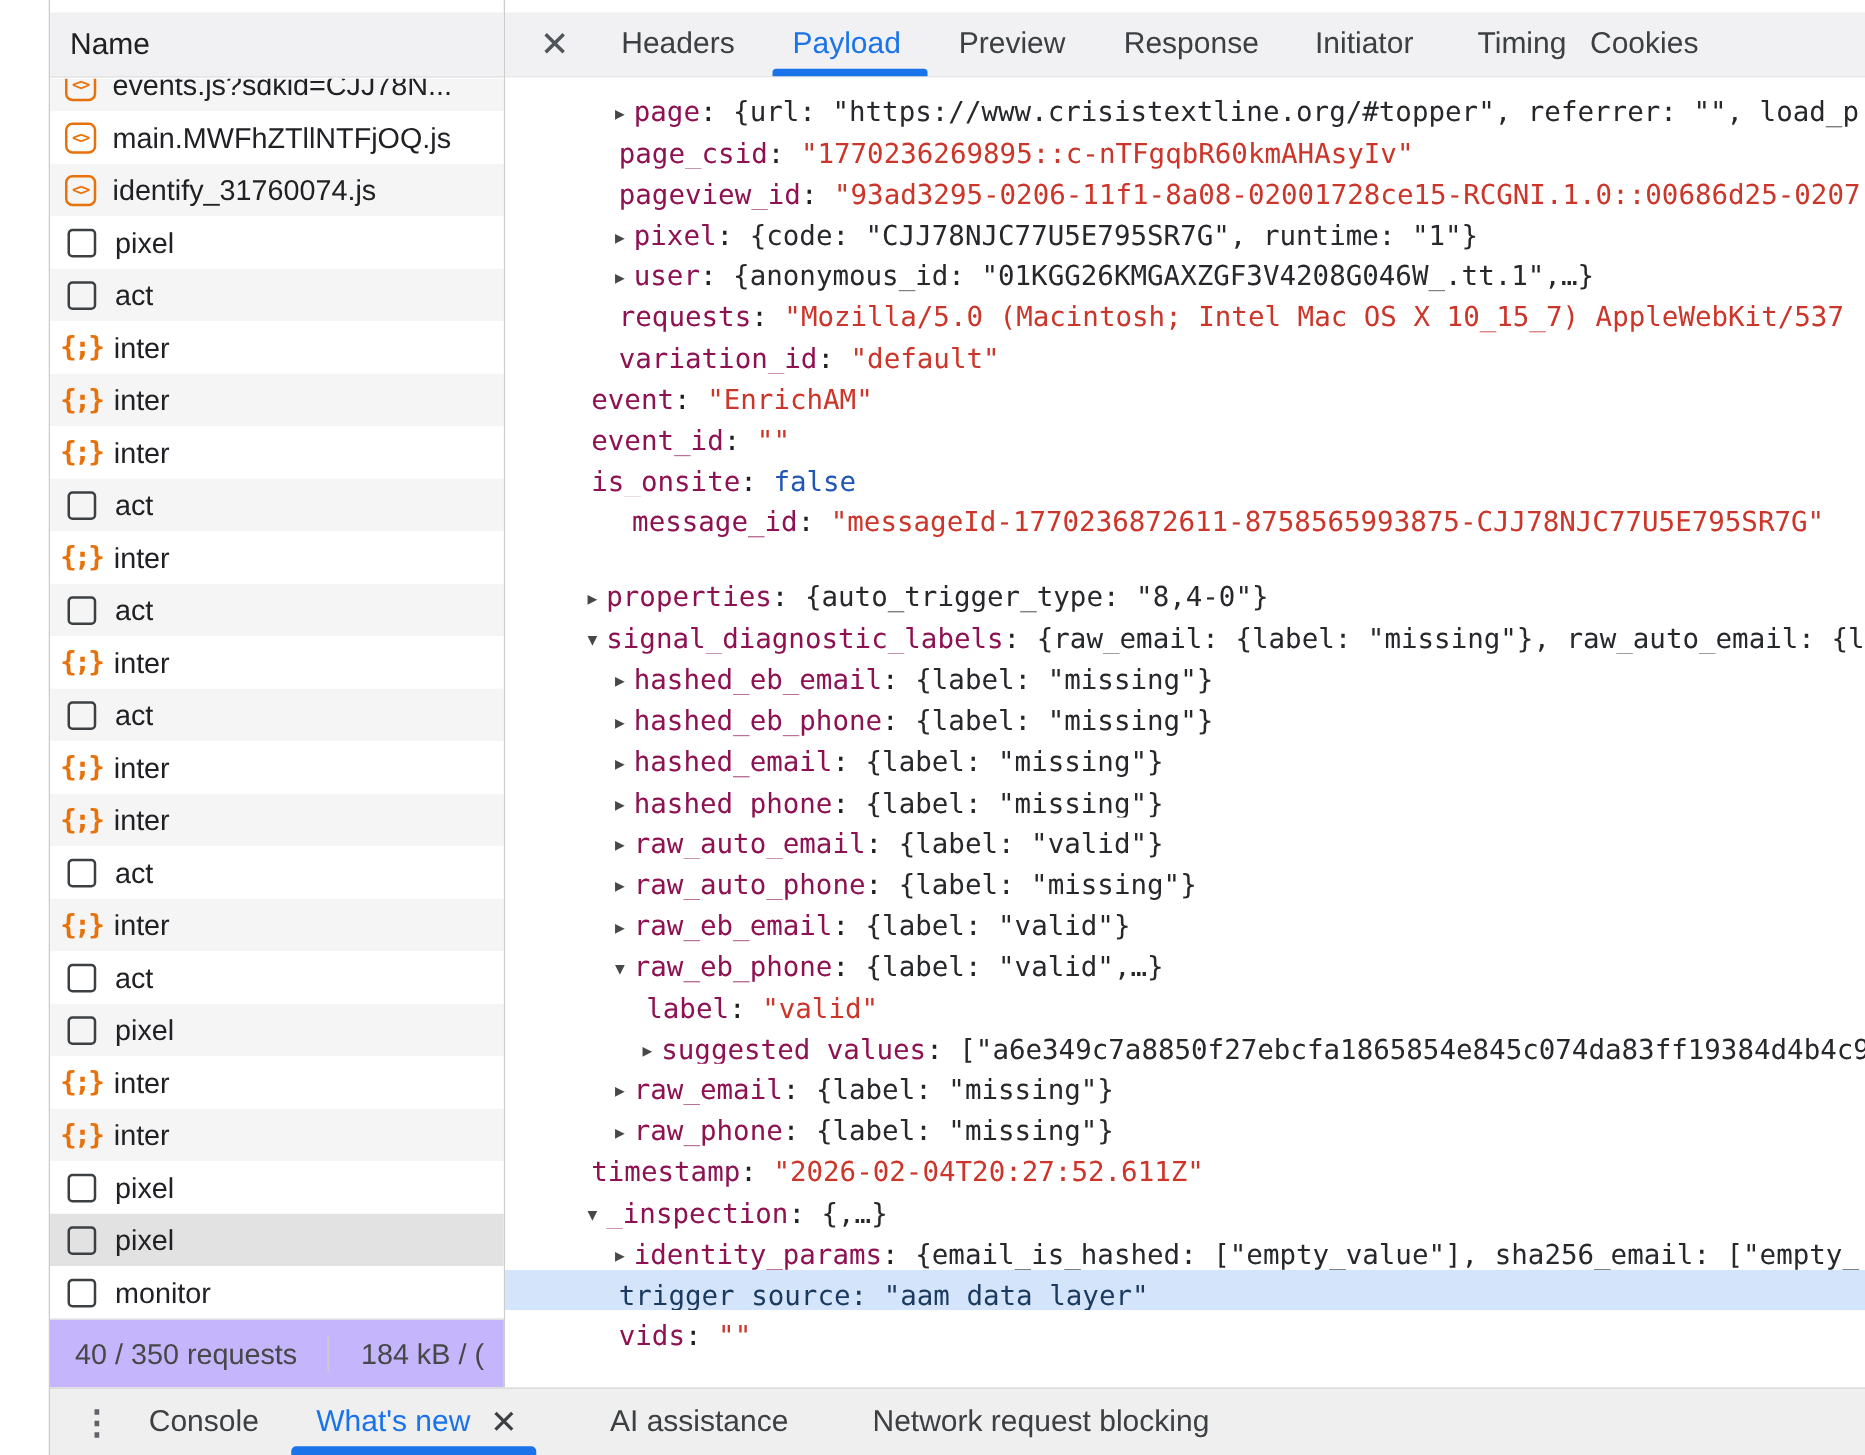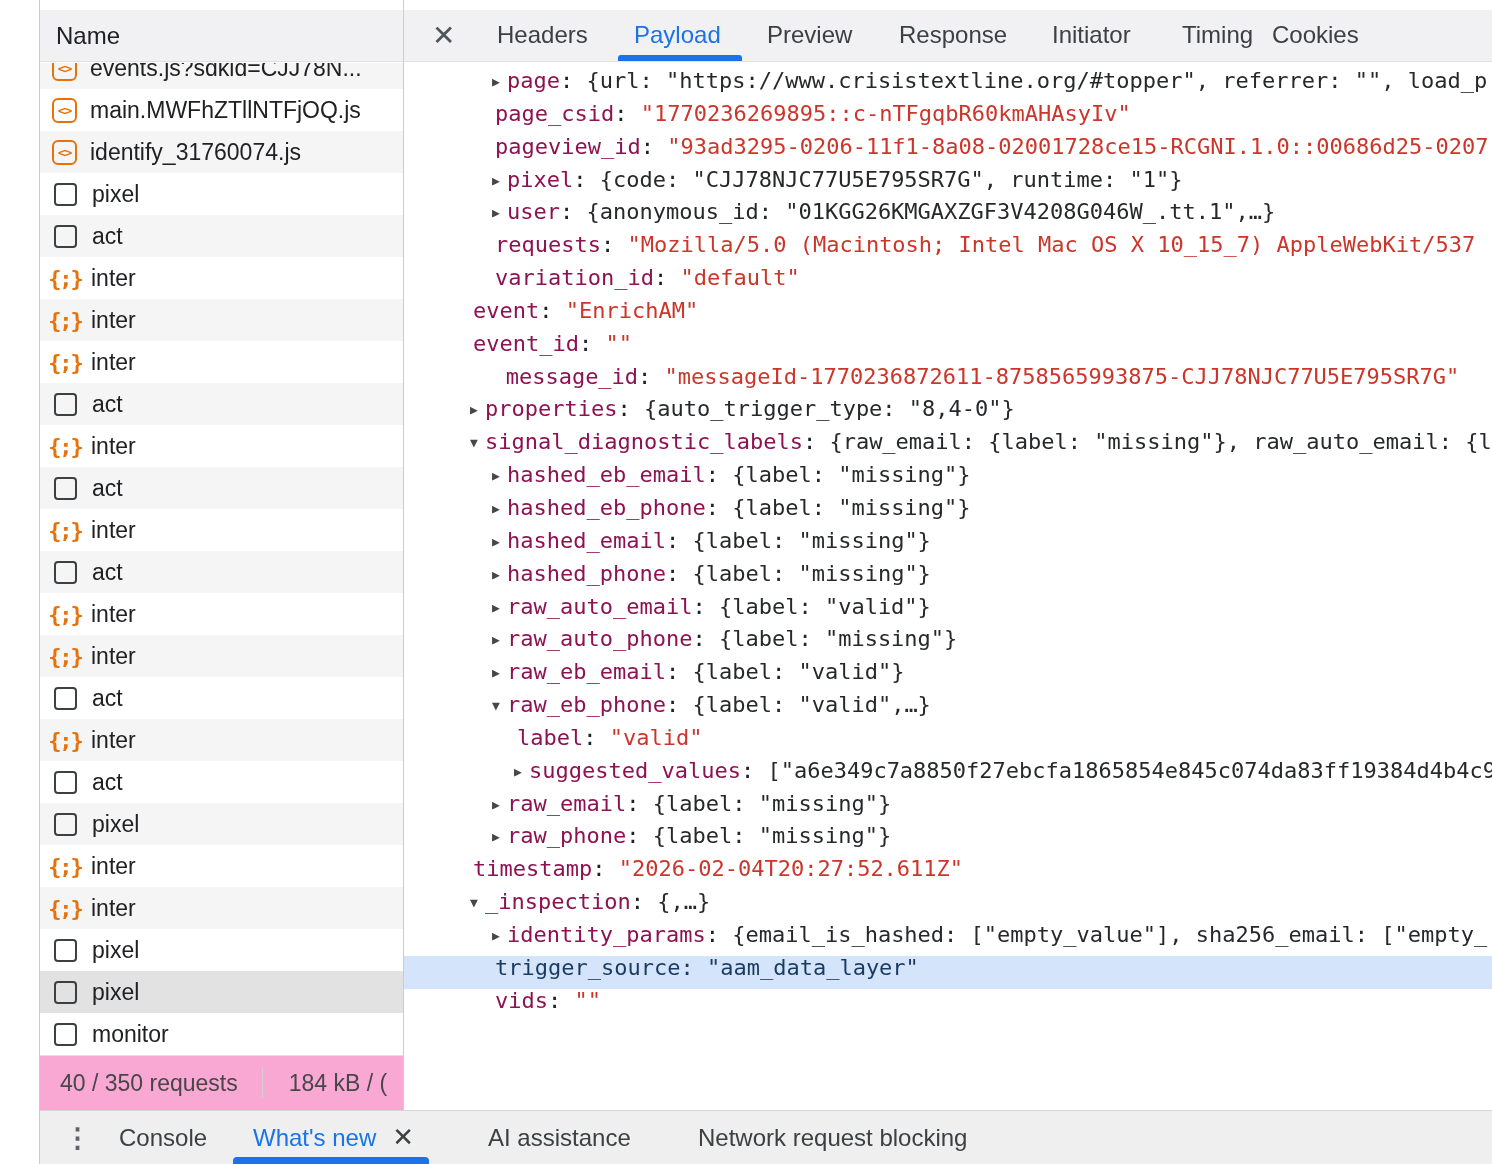--- a/index.html
+++ b/index.html
@@ -36,21 +36,21 @@
     color:#e8710a;font-size:13px;font-weight:bold;letter-spacing:-1px;
     font-family:"DejaVu Sans Mono",monospace;
   }
   .ric.generic{width:19px;height:19px;border:2.5px solid #3c4043;border-radius:4px;margin:0 2px;}
   .ric.fetch{
     width:26px;color:#e8710a;font-weight:bold;font-size:22px;
     font-family:"DejaVu Sans Mono",monospace;letter-spacing:-2px;
   }
   .net-footer{
     position:absolute;left:40px;top:1055px;width:363px;height:55px;
-    background:#f9a8d4;border-top:1px solid #e0e0e0;box-sizing:border-box;
+    background:#c4b5fd;border-top:1px solid #e0e0e0;box-sizing:border-box;
     display:flex;align-items:center;font-size:23px;color:#474747;white-space:nowrap;overflow:hidden;
   }
   .net-footer .txt{padding-left:20px;}
   .net-footer .sep{width:1px;height:30px;background:#d0d0d0;margin-left:24px;}
   .net-footer .txt2{padding-left:26px;}
 
   
   .tabbar{
     position:absolute;left:404px;top:10px;width:1088px;height:52px;
     background:#f1f1f3;border-bottom:1px solid #e3e3e3;box-sizing:border-box;
@@ -68,21 +68,21 @@
     position:absolute;left:214px;bottom:0;width:124px;height:6px;
     background:#1a73e8;border-radius:3px 3px 0 0;
   }
 
   
   .payload{
     position:absolute;left:404px;top:62px;width:1088px;height:1046px;
     background:#ffffff;overflow:hidden;padding-top:7px;box-sizing:border-box;
   }
   .prow{
-    height:32.85px;line-height:24px;white-space:pre;overflow:hidden;
+    height:32.85px;line-height:44px;white-space:pre;overflow:hidden;
     font-family:"DejaVu Sans Mono",monospace;font-size:22px;color:#202124;
   }
   .parrow{
     display:inline-block;width:15px;font-size:13px;color:#474747;
     vertical-align:2px;
   }
   .pkey{color:#8e1252;}
   .pcolon{color:#202124;}
   .v-string{color:#cc352a;}
   .v-boolean{color:#2056b4;}
@@ -238,22 +238,23 @@
 <div class="payload">
     <div class="prow" style="padding-left: 88px;"><span class="parrow">▶</span><span class="pkey">page</span><span class="pcolon">: </span><span class="pval v-preview">{url: "https://www.crisistextline.org/#topper", referrer: "", load_p</span></div>
     <div class="prow" style="padding-left: 91px;"><span class="pkey">page_csid</span><span class="pcolon">: </span><span class="pval v-string">"1770236269895::c-nTFgqbR60kmAHAsyIv"</span></div>
     <div class="prow" style="padding-left: 91px;"><span class="pkey">pageview_id</span><span class="pcolon">: </span><span class="pval v-string">"93ad3295-0206-11f1-8a08-02001728ce15-RCGNI.1.0::00686d25-0207-</span></div>
     <div class="prow" style="padding-left: 88px;"><span class="parrow">▶</span><span class="pkey">pixel</span><span class="pcolon">: </span><span class="pval v-preview">{code: "CJJ78NJC77U5E795SR7G", runtime: "1"}</span></div>
     <div class="prow" style="padding-left: 88px;"><span class="parrow">▶</span><span class="pkey">user</span><span class="pcolon">: </span><span class="pval v-preview">{anonymous_id: "01KGG26KMGAXZGF3V4208G046W_.tt.1",…}</span></div>
     <div class="prow" style="padding-left: 91px;"><span class="pkey">requests</span><span class="pcolon">: </span><span class="pval v-string">"Mozilla/5.0 (Macintosh; Intel Mac OS X 10_15_7) AppleWebKit/537</span></div>
     <div class="prow" style="padding-left: 91px;"><span class="pkey">variation_id</span><span class="pcolon">: </span><span class="pval v-string">"default"</span></div>
     <div class="prow" style="padding-left: 69px;"><span class="pkey">event</span><span class="pcolon">: </span><span class="pval v-string">"EnrichAM"</span></div>
     <div class="prow" style="padding-left: 69px;"><span class="pkey">event_id</span><span class="pcolon">: </span><span class="pval v-string">""</span></div>
+    <div class="prow" style="padding-left: 69px;"><span class="pkey">is_onsite</span><span class="pcolon">: </span><span class="pval v-boolean">false</span></div>
     <div class="prow" style="padding-left: 69px; text-align: center;"><span class="pkey">message_id</span><span class="pcolon">: </span><span class="pval v-string">"messageId-1770236872611-8758565993875-CJJ78NJC77U5E795SR7G"</span></div>
-    <div class="prow" style="padding-left: 66px;"><span class="parrow">▶</span><span class="pkey">properties</span><span class="pcolon">: </span><span class="pval v-preview">{auto_trigger_type: "8,4-0"}</span></div>
+    <div class="prow" style="padding-left: 66px; margin-top: 27px;"><span class="parrow">▶</span><span class="pkey">properties</span><span class="pcolon">: </span><span class="pval v-preview">{auto_trigger_type: "8,4-0"}</span></div>
     <div class="prow" style="padding-left: 66px;"><span class="parrow">▼</span><span class="pkey">signal_diagnostic_labels</span><span class="pcolon">: </span><span class="pval v-preview">{raw_email: {label: "missing"}, raw_auto_email: {l</span></div>
     <div class="prow" style="padding-left: 88px;"><span class="parrow">▶</span><span class="pkey">hashed_eb_email</span><span class="pcolon">: </span><span class="pval v-preview">{label: "missing"}</span></div>
     <div class="prow" style="padding-left: 88px;"><span class="parrow">▶</span><span class="pkey">hashed_eb_phone</span><span class="pcolon">: </span><span class="pval v-preview">{label: "missing"}</span></div>
     <div class="prow" style="padding-left: 88px;"><span class="parrow">▶</span><span class="pkey">hashed_email</span><span class="pcolon">: </span><span class="pval v-preview">{label: "missing"}</span></div>
     <div class="prow" style="padding-left: 88px;"><span class="parrow">▶</span><span class="pkey">hashed_phone</span><span class="pcolon">: </span><span class="pval v-preview">{label: "missing"}</span></div>
     <div class="prow" style="padding-left: 88px;"><span class="parrow">▶</span><span class="pkey">raw_auto_email</span><span class="pcolon">: </span><span class="pval v-preview">{label: "valid"}</span></div>
     <div class="prow" style="padding-left: 88px;"><span class="parrow">▶</span><span class="pkey">raw_auto_phone</span><span class="pcolon">: </span><span class="pval v-preview">{label: "missing"}</span></div>
     <div class="prow" style="padding-left: 88px;"><span class="parrow">▶</span><span class="pkey">raw_eb_email</span><span class="pcolon">: </span><span class="pval v-preview">{label: "valid"}</span></div>
     <div class="prow" style="padding-left: 88px;"><span class="parrow">▼</span><span class="pkey">raw_eb_phone</span><span class="pcolon">: </span><span class="pval v-preview">{label: "valid",…}</span></div>
     <div class="prow" style="padding-left: 113px;"><span class="pkey">label</span><span class="pcolon">: </span><span class="pval v-string">"valid"</span></div>

